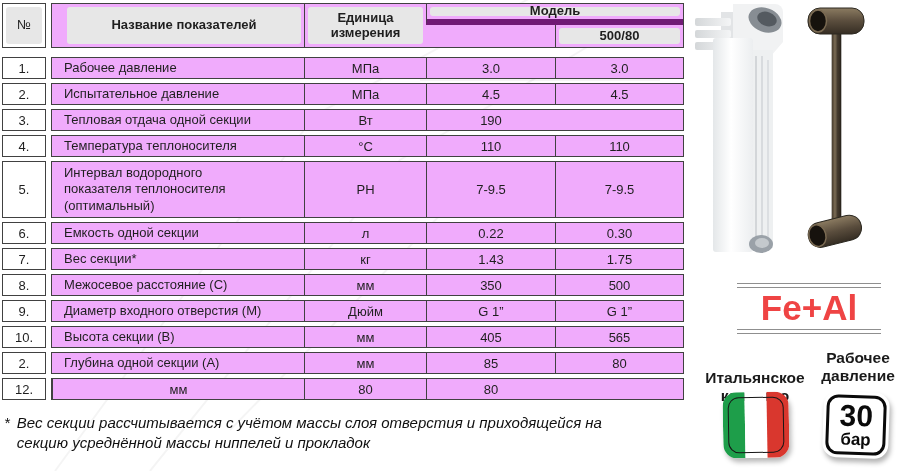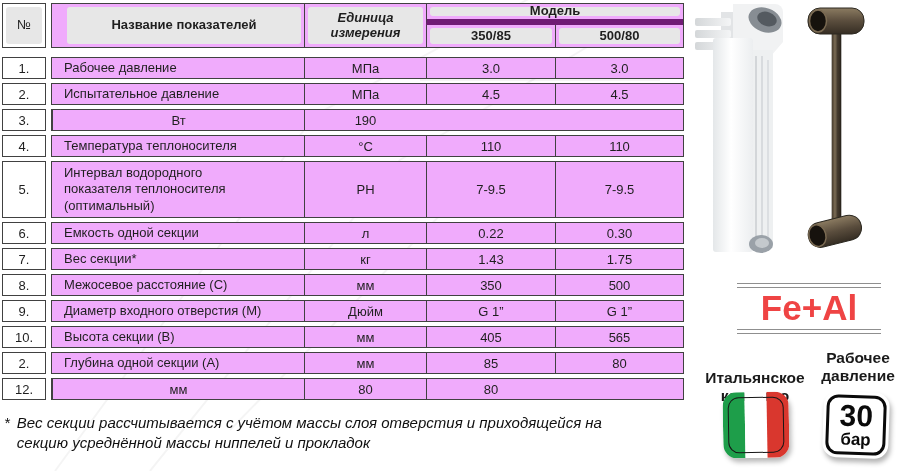--- a/index.html
+++ b/index.html
@@ -25,21 +25,21 @@
   }
   .header .main-box { grid-template-rows:21px 1fr; }
   .cell {
     display:flex; align-items:center; justify-content:center;
     font-size:13px; border-left:1px solid #414141; overflow:hidden;
   }
   .cell.first { border-left:none; justify-content:flex-start; padding-left:12px; }
   .name-text { max-width:198px; line-height:1.28; }
   .hcell { font-weight:700; text-align:center; }
   .hcell.name  { grid-row:1/3; grid-column:1; }
-  .hcell.unit  { grid-row:1/3; grid-column:2;font-style:italic; }
+  .hcell.unit  { grid-row:1/3; grid-column:2; }
   .hcell.model { grid-row:1; grid-column:3/5; border-bottom:6px solid #701a75; }
   .hcell.m1 { grid-row:2; grid-column:3; }
   .hcell.m2 { grid-row:2; grid-column:4; }
   .gfill {
     flex:1; align-self:stretch; margin:3px; background:#e7e7e7; border-radius:3px;
     display:flex; align-items:center; justify-content:center; line-height:1.1;
   }
   .unit-span { max-width:84px; }
 
   
@@ -119,25 +119,20 @@
         <div class="cell hcell unit">
           <div class="gfill">
             <span class="unit-span">Единица измерения</span>
           </div>
         </div>
         <div class="cell hcell model">
           <div class="gfill">
             <span>Модель</span>
           </div>
         </div>
-        <div class="cell hcell m1">
-          <div class="gfill">
-            <span>350/85</span>
-          </div>
-        </div>
         <div class="cell hcell m2">
           <div class="gfill">
             <span>500/80</span>
           </div>
         </div>
       </div>
     </div>
 
     <div class="trow">
       <div class="num-box">
@@ -177,20 +172,23 @@
             <span>4.5</span>
           </div>
       </div>
     </div>
 
     <div class="trow">
       <div class="num-box">
           <span>3.</span>
         </div>
       <div class="main-box">
+        <div class="cell first">
+            <span class="name-text">Тепловая отдача одной секции</span>
+          </div>
         <div class="cell">
             <span>Вт</span>
           </div>
         <div class="cell">
             <span>190</span>
           </div>
       </div>
     </div>
 
     <div class="trow">

